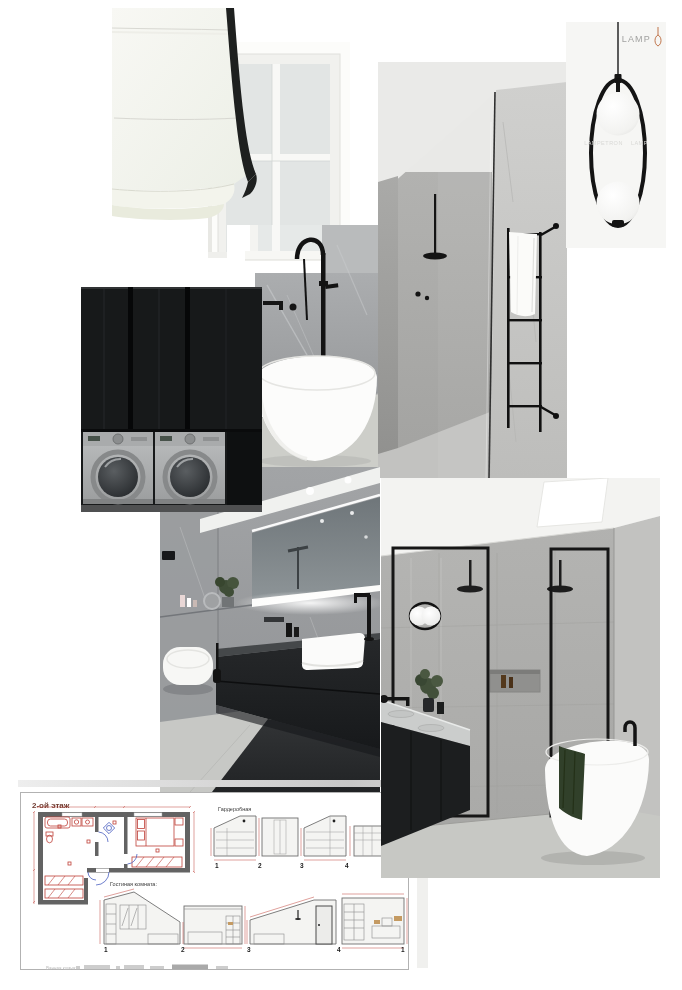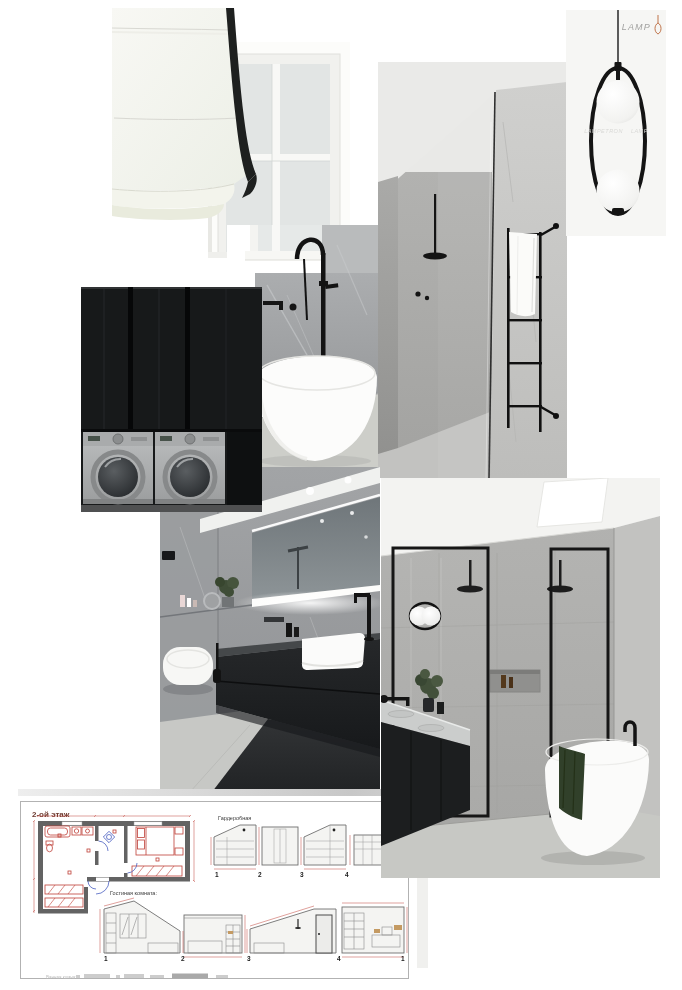--- a/index.html
+++ b/index.html
@@ -149,21 +149,21 @@
         <circle cx="178" cy="354" r="3" fill="#101010"></circle>
       </g>
       <g>
         <path d="M131,170 L159,172 L157,252 C148,256 140,254 133,250 Z" fill="#fbfbf9"></path>
         <line x1="156" y1="176" x2="154" y2="250" stroke="#e0e0dd" stroke-width="1.2"></line>
         <line x1="140" y1="174" x2="139" y2="252" stroke="#ececea" stroke-width="1"></line>
       </g>
     </svg>
   </div>
 
-  <div class="tile lamp-card" style="left:566px;top:10px;width:100px;height:226px;font-style:italic;">
+  <div class="tile lamp-card" style="left:566px;top:22px;width:100px;height:226px;">
     <svg width="100" height="226" viewBox="0 0 100 226">
       <defs>
         <radialGradient id="sph" cx="0.38" cy="0.32" r="0.85">
           <stop offset="0" stop-color="#ffffff"></stop>
             <stop offset="0.75" stop-color="#f2f2f0"></stop>
             <stop offset="1" stop-color="#dededc"></stop>
         </radialGradient>
       </defs>
       <g>
         <line x1="52" y1="0" x2="52" y2="58" stroke="#1b1b1b" stroke-width="1.4"></line>
@@ -321,21 +321,21 @@
         <circle cx="109" cy="190" r="25" fill="none" stroke="#87898a" stroke-width="5"></circle>
         <circle cx="109" cy="190" r="20" fill="url(#wglass)"></circle>
         <path d="M96,180 A19,19 0 0 1 112,172" stroke="#9ea1a3" stroke-width="2" fill="none"></path>
         <rect x="74" y="212" width="70" height="5" fill="#808283"></rect>
       </g>
       <rect x="146" y="145" width="35" height="73" fill="#0e1011"></rect>
       <rect x="0" y="218" width="181" height="7" fill="#4f5051"></rect>
     </svg>
   </div>
 
-  <div class="tile" style="left:18px;top:780px;width:392px;height:198px;margin-top:9px;">
+  <div class="tile" style="left:18px;top:780px;width:392px;height:198px;">
     <svg width="392" height="198" viewBox="0 0 392 198">
       <defs>
         <linearGradient id="hstrip" x1="0" y1="0" x2="1" y2="0">
           <stop offset="0" stop-color="#eeeeee"></stop>
             <stop offset="0.85" stop-color="#c7c7c7"></stop>
             <stop offset="1" stop-color="#cfcfcf"></stop>
         </linearGradient>
       </defs>
       <rect x="0" y="0" width="392" height="7" fill="url(#hstrip)"></rect>
       <rect x="2.5" y="12.5" width="388" height="177" fill="#ffffff" stroke="#b2b2b2" stroke-width="1"></rect>

